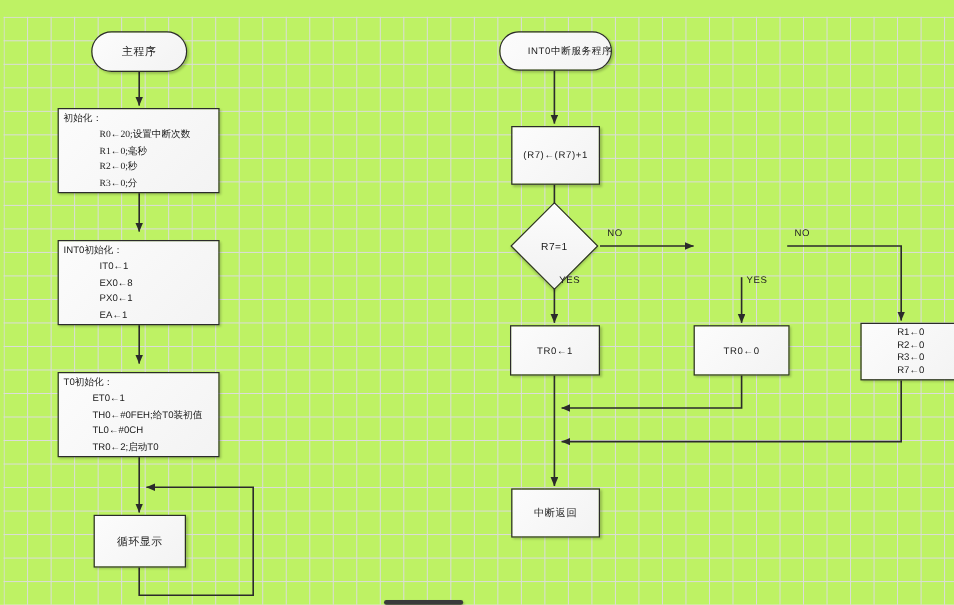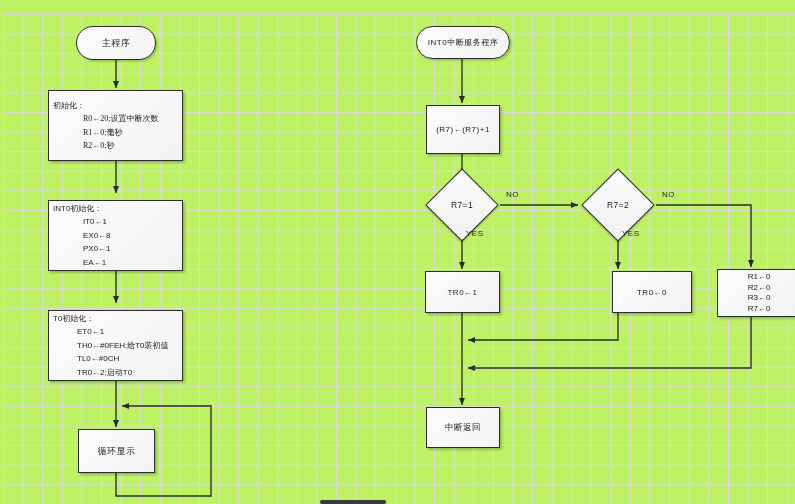--- a/index.html
+++ b/index.html
@@ -116,20 +116,21 @@
   <div class="node term" style="left:76px;top:26px;width:80px;height:34px;">
     <div class="ctr">主程序</div>
   </div>
 
   <div class="node" style="left:48px;top:90px;width:135px;height:71px;font-family:Liberation Serif, serif;">
     <div class="proc-lines">
       <div class="hdr">初始化：</div>
       <div class="ind">R0←20;设置中断次数</div>
       <div class="ind">R1←0;毫秒</div>
       <div class="ind">R2←0;秒</div>
+      <div class="ind">R3←0;分</div>
     </div>
   </div>
 
   <div class="node" style="left:48px;top:200px;width:135px;height:71px;">
     <div class="proc-lines">
       <div class="hdr">INT0初始化：</div>
       <div class="ind">IT0←1</div>
       <div class="ind">EX0←8</div>
       <div class="ind">PX0←1</div>
       <div class="ind">EA←1</div>
@@ -144,46 +145,42 @@
       <div class="ind2">TL0←#0CH</div>
       <div class="ind2">TR0←2;启动T0</div>
     </div>
   </div>
 
   <div class="node" style="left:78px;top:429px;width:77px;height:44px;">
     <div class="ctr">循环显示</div>
   </div>
 
   <div class="node term" style="left:416px;top:26px;width:94px;height:33px;">
-    <div class="ctr" style="font-size:8px;">INT0中断服务程序</div>
+    <div class="ctr" style="font-size:8px;margin-left:12px;">INT0中断服务程序</div>
   </div>
 
   <div class="node" style="left:426px;top:105px;width:74px;height:49px;">
     <div class="ctr" style="font-size:8px;">(R7)←(R7)+1</div>
   </div>
 
   <div class="dwrap" style="left:424px;top:179px;width:76px;height:52px;">
     <div class="diamond" style="left:12px;top:0px;width:52px;height:52px;"></div>
     <div class="dlabel">R7=1</div>
   </div>
   <div class="edgetxt" style="left:506px;top:190px;">NO</div>
   <div class="edgetxt" style="left:466px;top:229px;">YES</div>
 
-  <div class="dwrap" style="left:580px;top:179px;width:76px;height:52px;">
-    <div class="diamond" style="left:12px;top:0px;width:52px;height:52px;"></div>
-    <div class="dlabel">R7=2</div>
-  </div>
   <div class="edgetxt" style="left:662px;top:190px;">NO</div>
   <div class="edgetxt" style="left:622px;top:229px;">YES</div>
 
   <div class="node" style="left:425px;top:271px;width:75px;height:42px;">
     <div class="ctr" style="font-size:8px;">TR0←1</div>
   </div>
 
-  <div class="node" style="left:578px;top:271px;width:80px;height:42px;margin-left:34px;">
+  <div class="node" style="left:578px;top:271px;width:80px;height:42px;">
     <div class="ctr" style="font-size:8px;">TR0←0</div>
   </div>
 
   <div class="node" style="left:717px;top:269px;width:84px;height:48px;">
     <div class="proc-lines" style="line-height:10.5px;font-size:8px;">
       <div class="cen">R1←0</div>
       <div class="cen">R2←0</div>
       <div class="cen">R3←0</div>
       <div class="cen">R7←0</div>
     </div>

